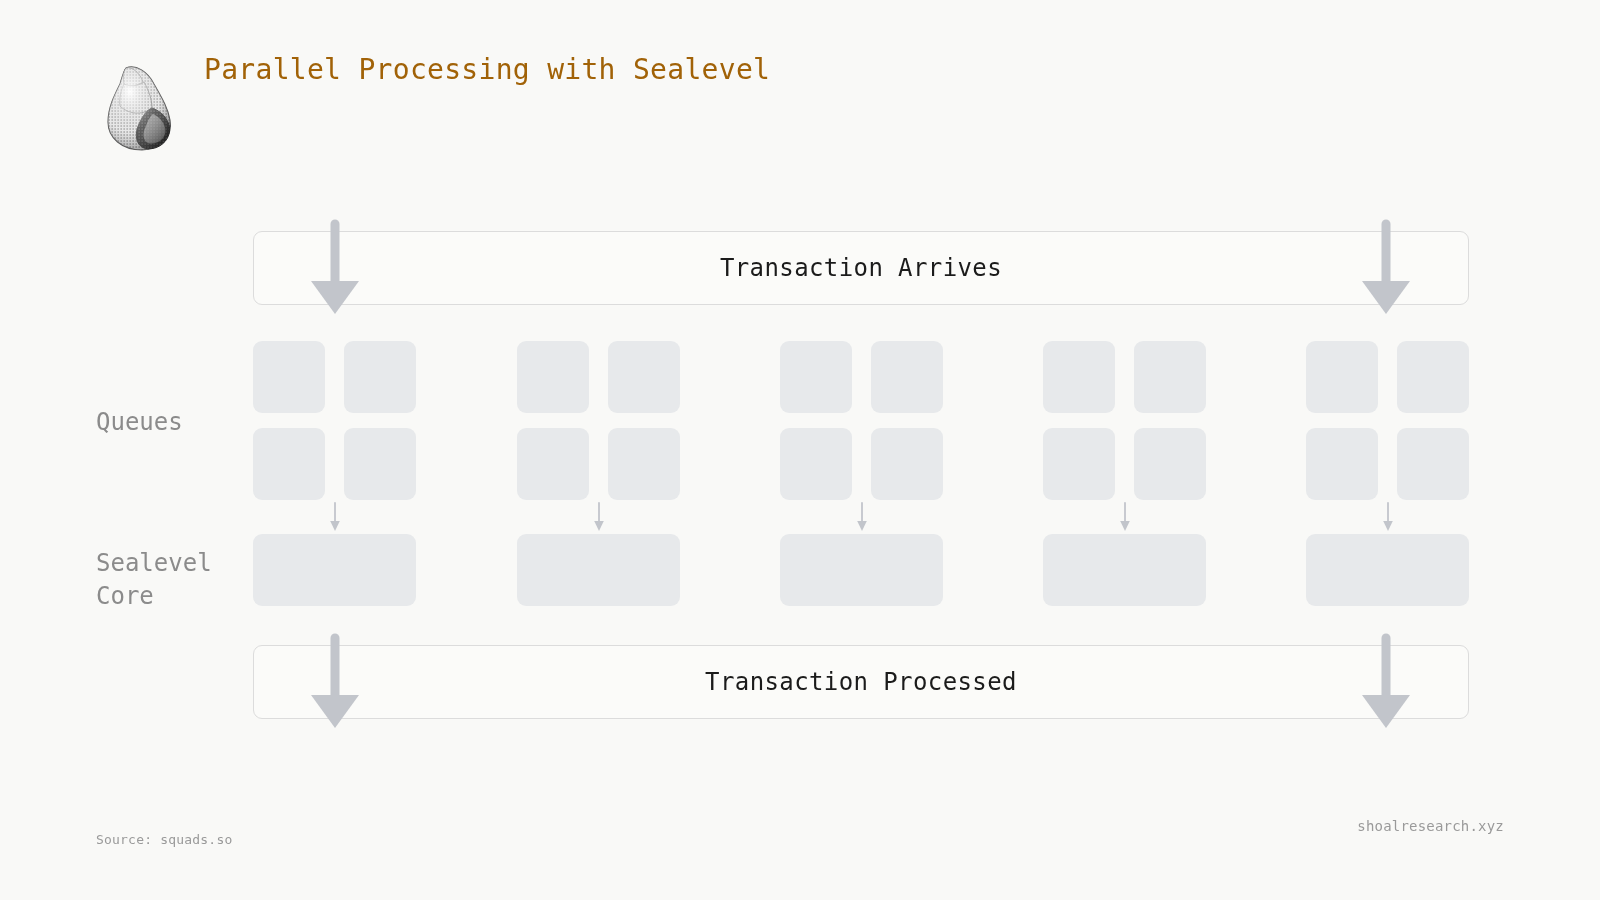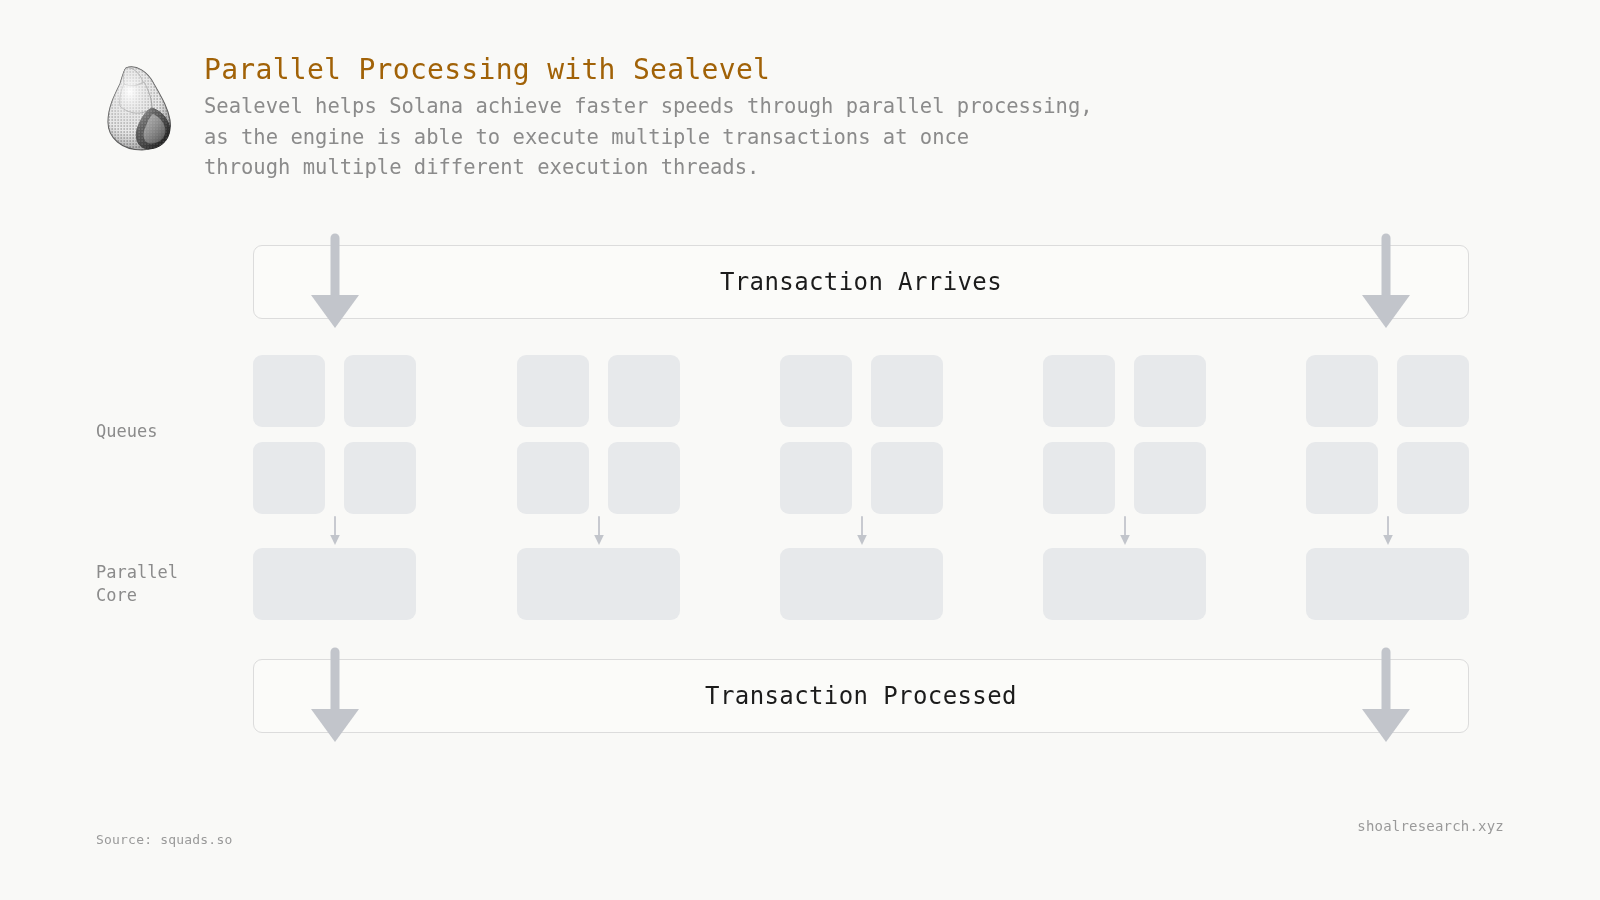--- a/index.html
+++ b/index.html
@@ -48,21 +48,21 @@
     font-size: 20.5px;
     color: #8b8b8b;
     line-height: 1.49;
     white-space: pre-line;
   }
 
   
   #diagram {
     position: absolute;
     left: 0;
-    top: 16px;
+    top: 2px;
     width: 1600px;
     height: 704px;
     pointer-events: none;
   }
 
   .band {
     position: absolute;
     left: 253px;
     width: 1216px;
     height: 74px;
@@ -85,21 +85,21 @@
   
   .big-arrow {
     position: absolute;
     width: 54px;
   }
 
   
   .row-label {
     position: absolute;
     left: 96px;
-    font-size: 17px;
+    font-size: 24px;
     color: #8b8b8b;
     line-height: 1.38;
     white-space: pre-line;
   }
   #label-queues { top: 404px; }
   #label-validator-core { top: 545px; }
 
   
   .lane {
     position: absolute;
@@ -185,38 +185,35 @@
       <path d="M57 52 C66 56 71 65 69 72 C67 79 59 83 52 81 C47 79 46 71 50 64
                C52 58 55 53 57 52 Z" fill="#f2f2f2" opacity="0.5"></path>
 
       <path d="M30 6 C40 2 52 10 58 22 C66 36 72 46 74 58 C77 74 64 88 46 88
                C26 88 12 76 12 60 C12 46 18 34 24 22 C26 16 27 10 30 6 Z" fill="url(#shellShade)"></path>
     </svg>
   </div>
 
   <div id="header-text">
     <div id="page-title">Parallel Processing with Sealevel</div>
-    <div id="page-subtitle">Sealevel helps Solana achieve faster speeds through parallel processing,
-as the engine is able to execute multiple transactions at once
-through multiple different execution threads.</div>
   </div>
 </div>
 
 <div id="diagram">
 
   <div class="band" id="band-arrives">
     <span class="band-label">Transaction Arrives</span>
   </div>
 
   <div class="band" id="band-processed">
     <span class="band-label">Transaction Processed</span>
   </div>
 
   <div class="row-label" id="label-queues">Queues</div>
-  <div class="row-label" id="label-validator-core">Parallel
+  <div class="row-label" id="label-validator-core">Sealevel
 Core</div>
 
   <div id="lanes-container">
       <div class="lane" style="left: 253px;">
         <div class="queue-grid">
           <div class="queue-cell" style="background: rgb(231, 233, 235);"></div>
           <div class="queue-cell" style="background: rgb(231, 233, 235);"></div>
           <div class="queue-cell" style="background: rgb(231, 233, 235);"></div>
           <div class="queue-cell" style="background: rgb(231, 233, 235);"></div>
         </div>

